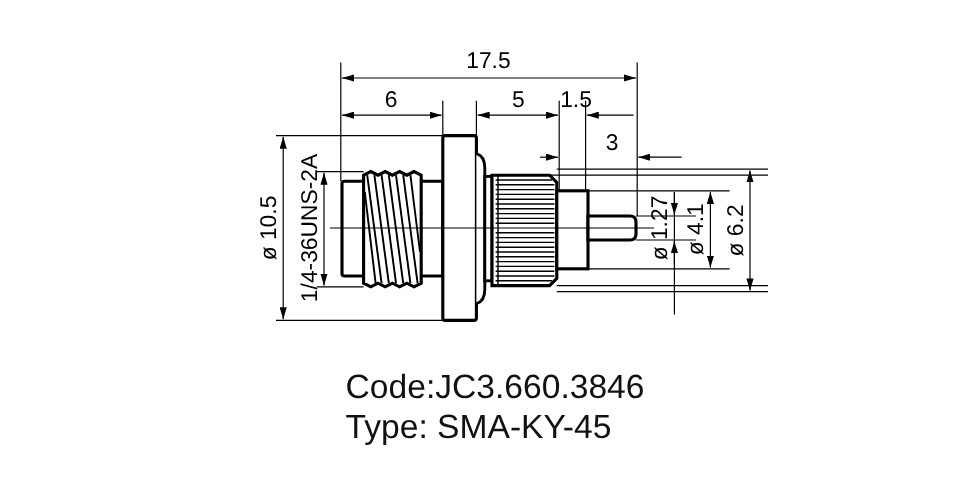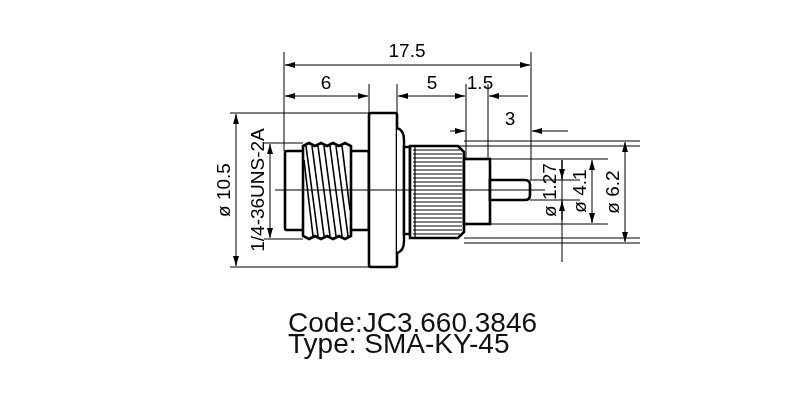--- a/index.html
+++ b/index.html
@@ -3,21 +3,21 @@
   <meta charset="utf-8">
   <style>
     html, body { margin: 0; padding: 0; background: #ffffff; }
     body { width: 800px; height: 400px; position: relative; overflow: hidden;
            font-family: "Liberation Sans", sans-serif; color: #000; }
     #drawing { position: absolute; left: 0; top: 0; width: 800px; height: 300px; }
     .dim-text { font-family: "Liberation Sans", sans-serif; font-size: 19px; fill: #000; }
     .caption { position: absolute; left: 288px; font-size: 28px; line-height: 28px;
                font-family: "Liberation Sans", sans-serif; color: #111; letter-spacing: 0px; }
     #code-line { top: 309px; }
-    #type-line { top: 330px; }
+    #type-line { top: 342px; }
   </style>
 </head>
 <body>
 
 <svg id="drawing" viewBox="0 0 800 300" xmlns="http://www.w3.org/2000/svg">
   <defs>
     <marker id="arr" viewBox="0 0 10 6" refX="10" refY="3" markerWidth="10" markerHeight="6" orient="auto-start-reverse" markerUnits="userSpaceOnUse">
       <path d="M0,0 L10,3 L0,6 z" fill="#000"></path>
     </marker>
   </defs>

